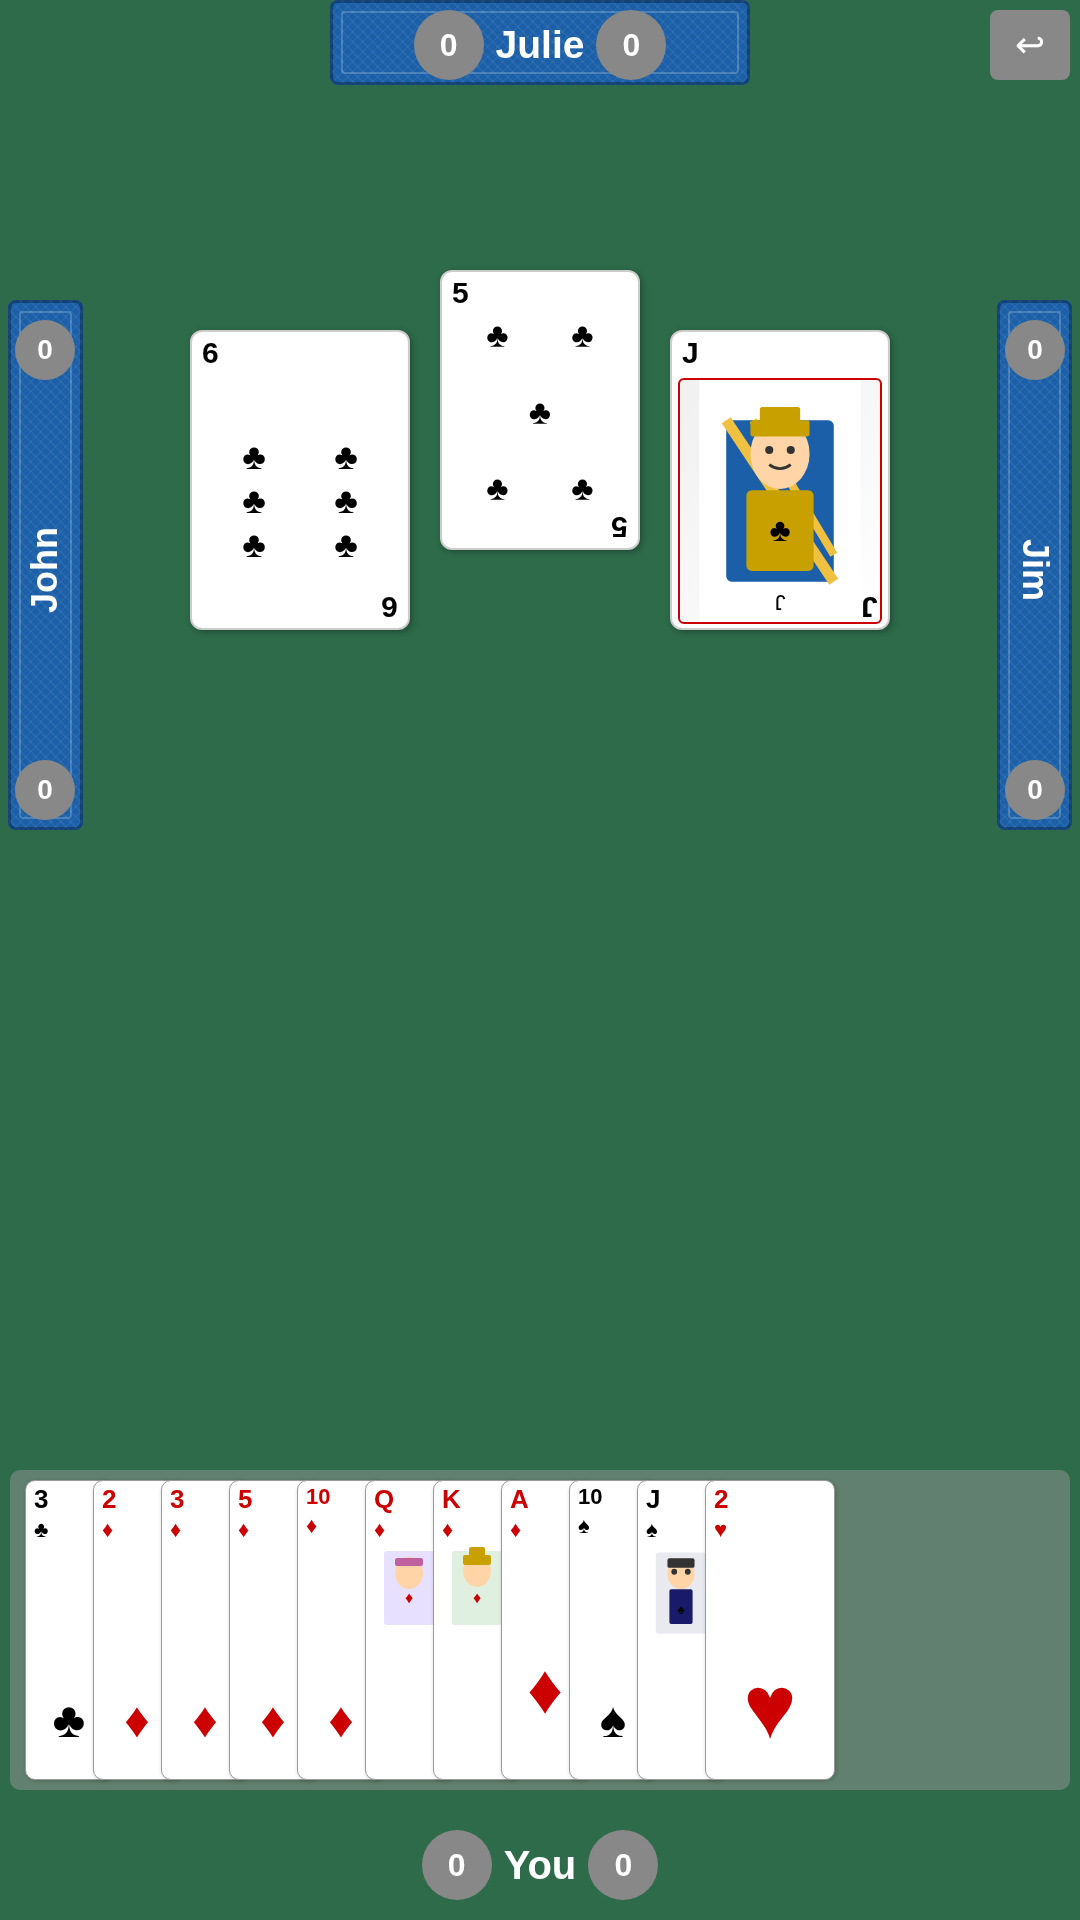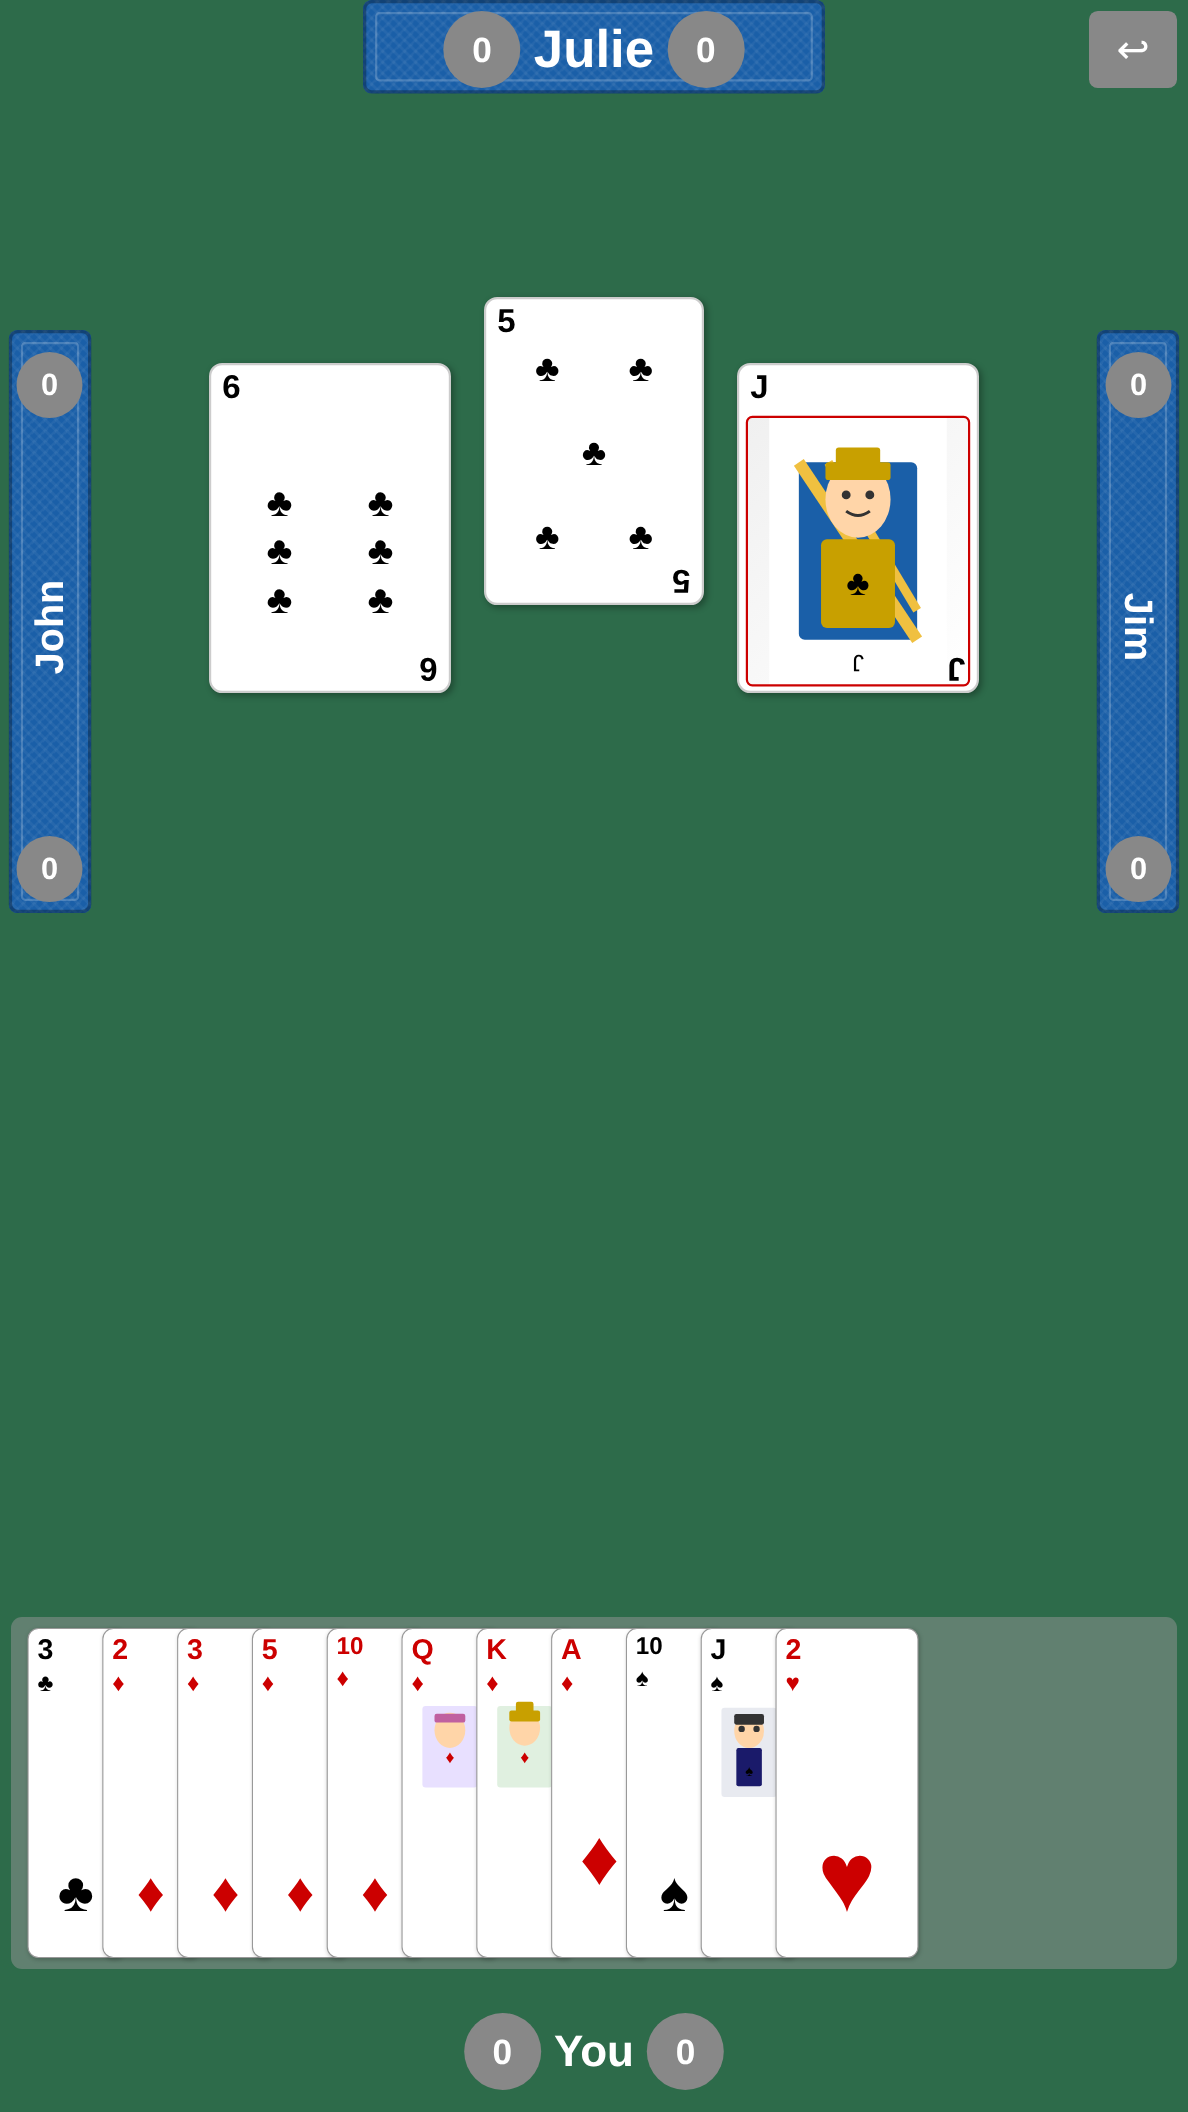--- a/index.html
+++ b/index.html
@@ -59,21 +59,21 @@
       display: flex;
       align-items: center;
       justify-content: center;
       color: white;
       font-size: 32px;
       font-weight: bold;
     }
 
     .player-name {
       color: white;
-      font-size: 48px;
+      font-size: 39px;
       font-weight: bold;
     }
 
     
     .undo-button {
       position: absolute;
       top: 10px;
       right: 10px;
       width: 80px;
       height: 70px;

